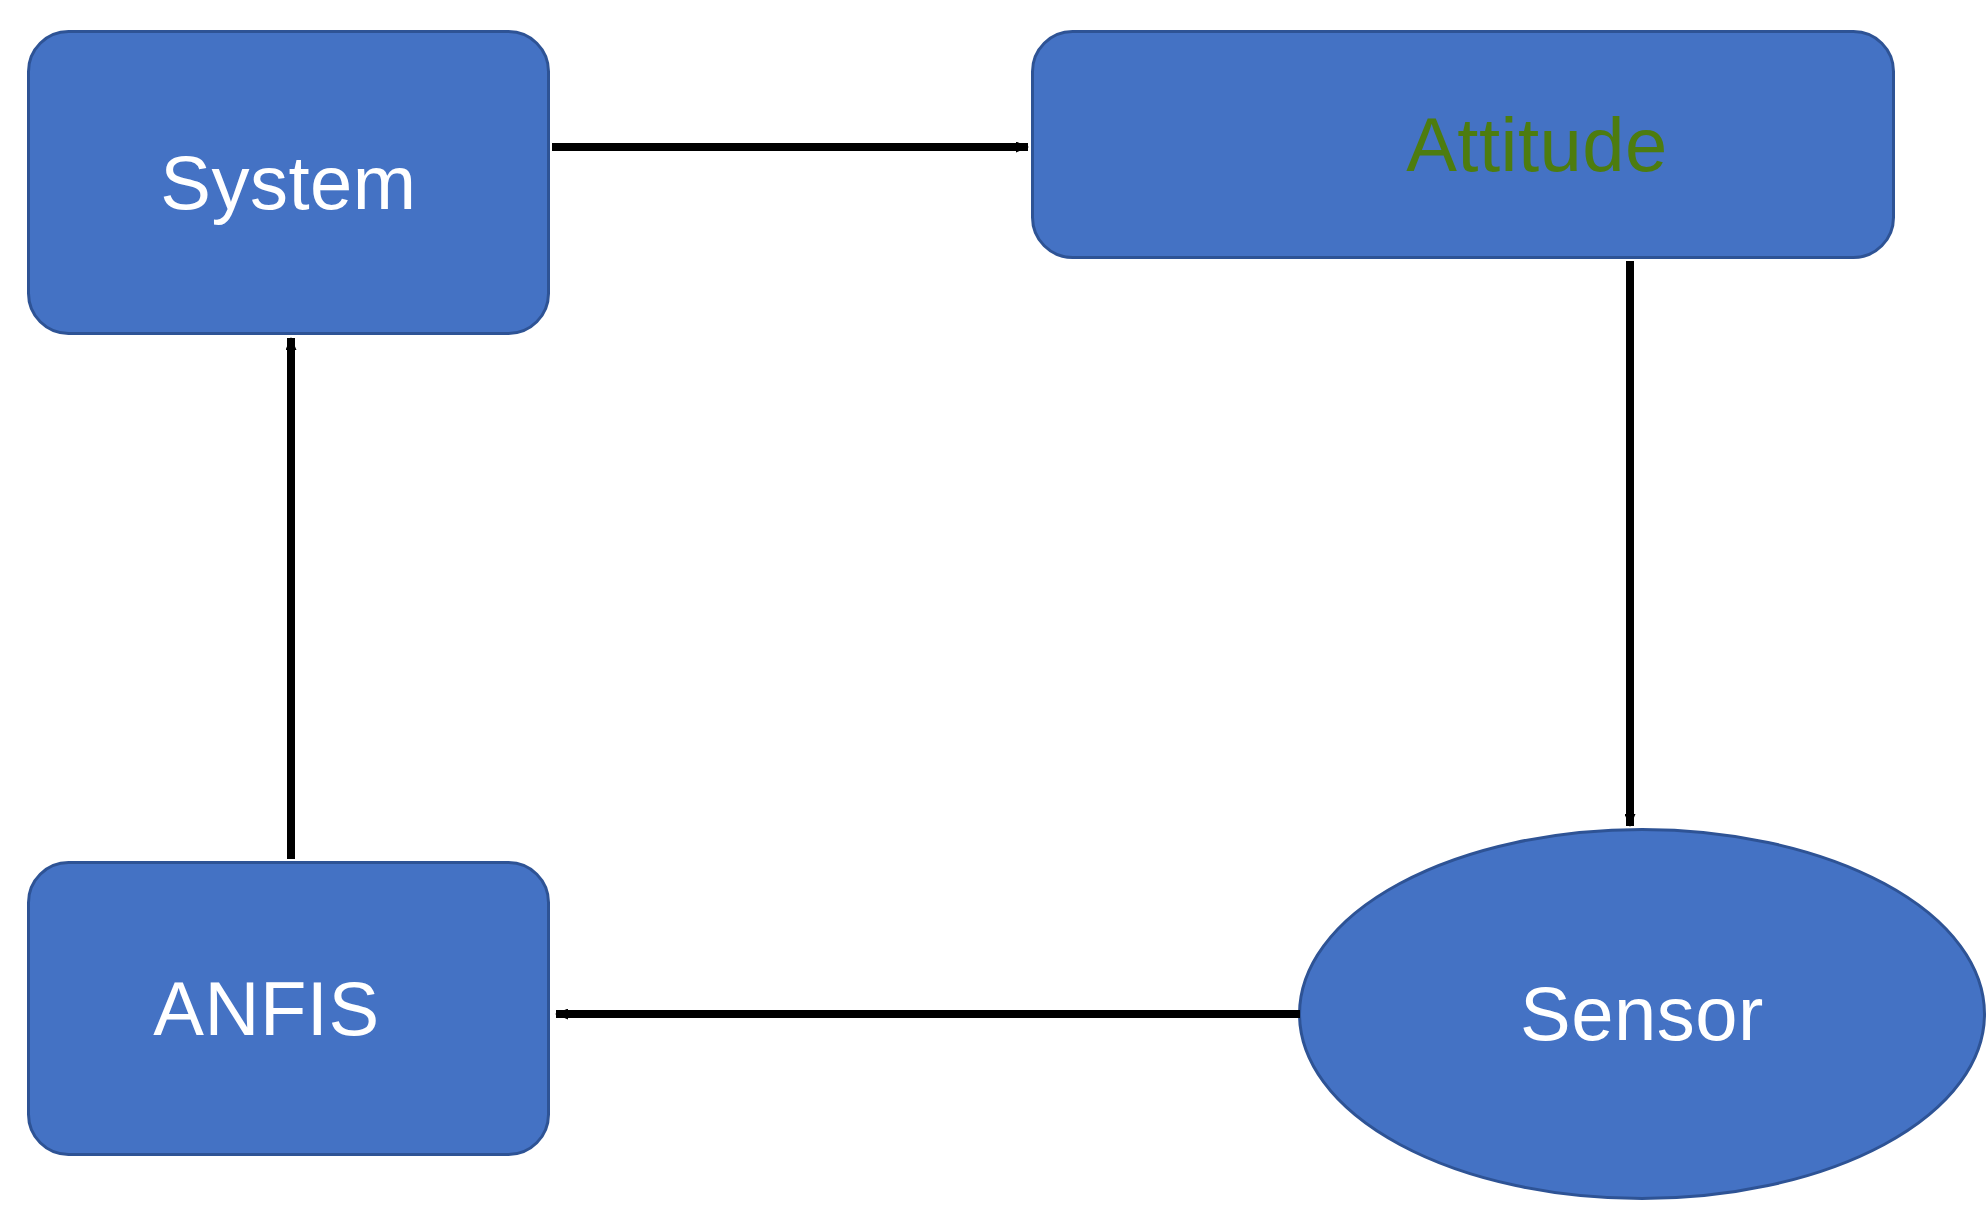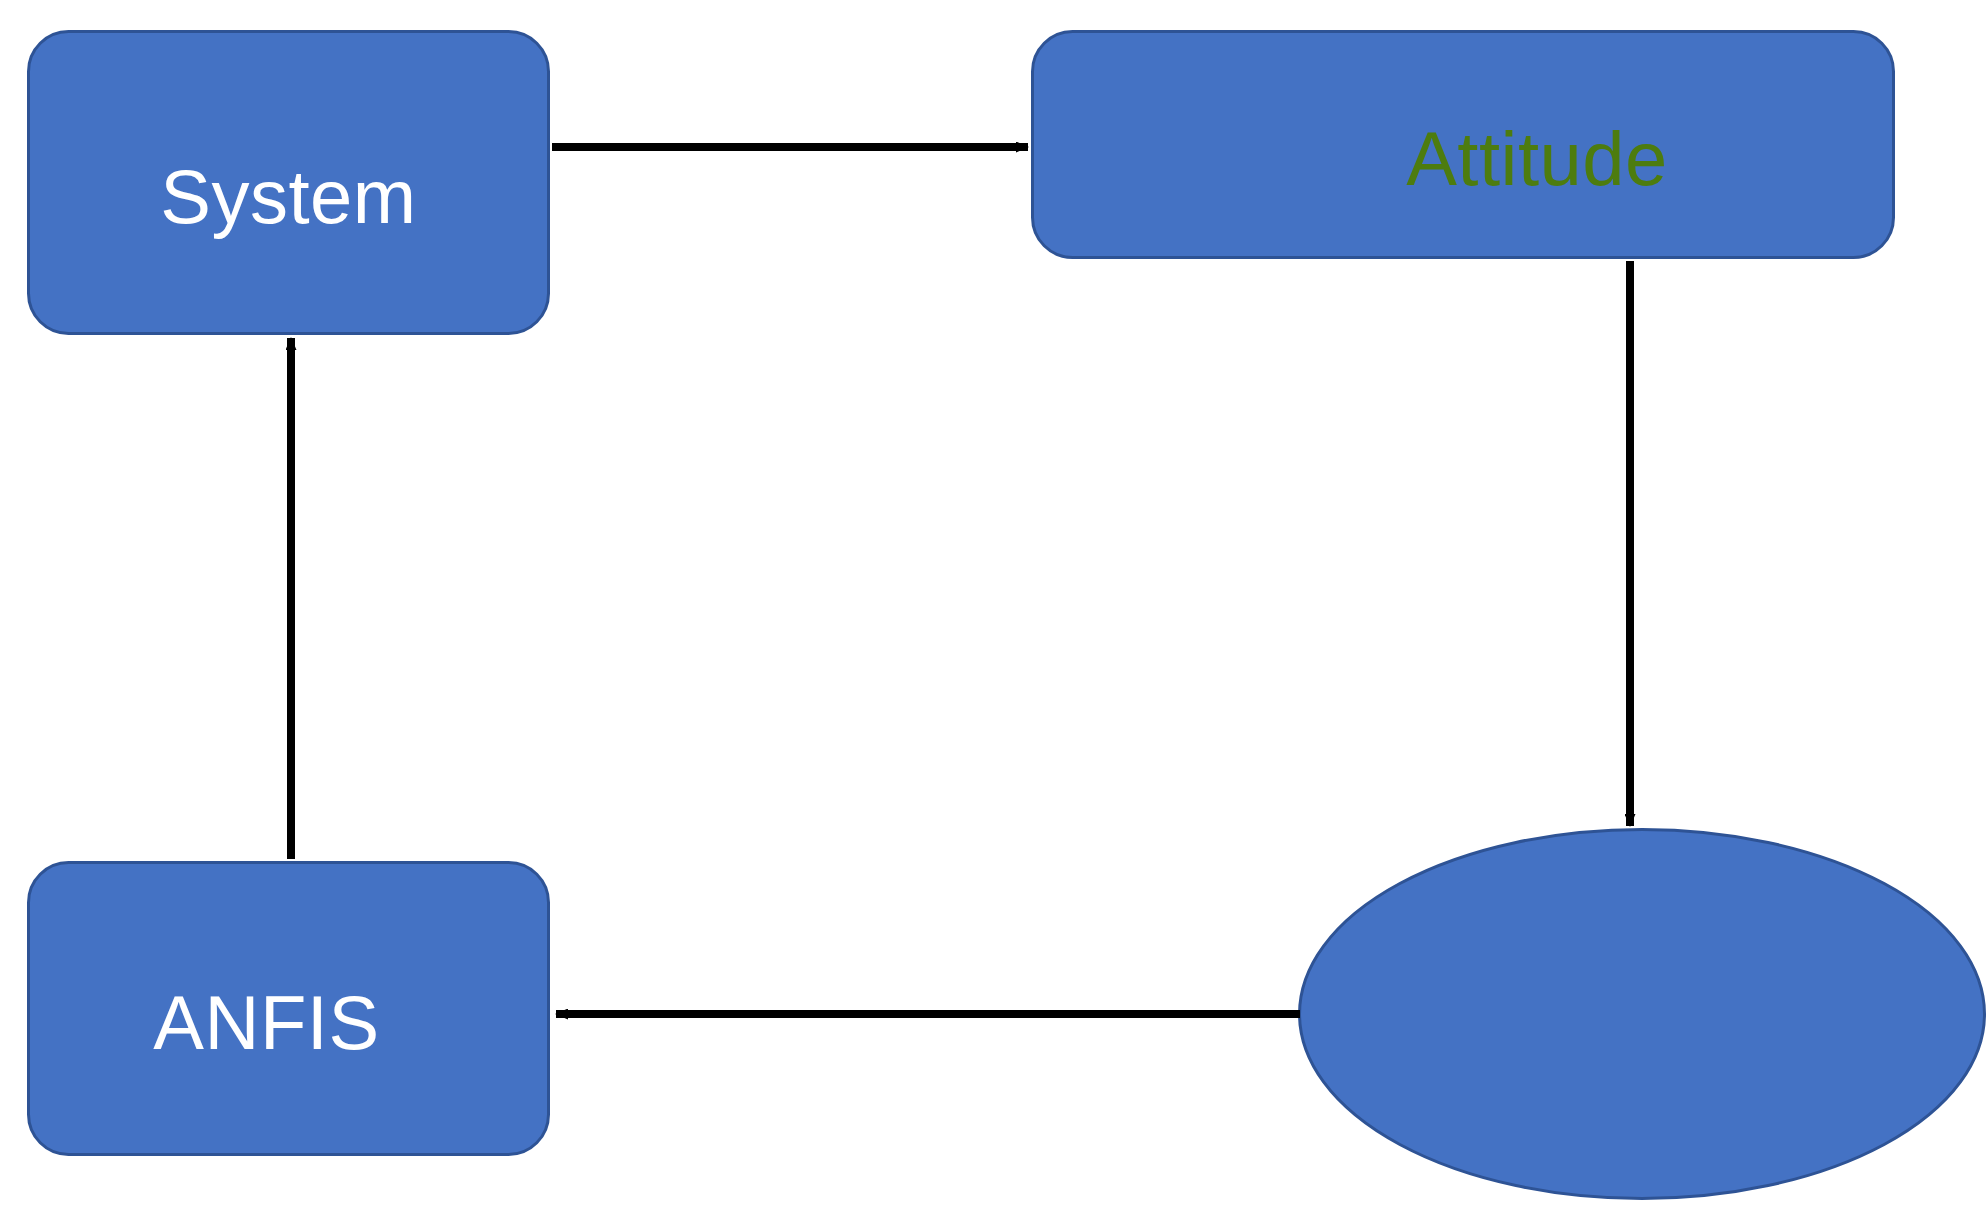--- a/index.html
+++ b/index.html
@@ -32,21 +32,20 @@
     justify-content: center;
     color: #ffffff;
     font-family: "Liberation Sans", sans-serif;
     font-weight: 400;
     font-size: 76px;
     line-height: 1;
     letter-spacing: 0.5px;
     white-space: nowrap;
     pointer-events: none;
     text-align: left;
-    margin-top: 14px;
   }
   
   #label-system   { left: 27px;   top: 30px;   width: 523px; height: 305px; }
   #label-attitude { left: 1031px; top: 30px;   width: 864px; height: 229px; }
   #label-anfis    { left: 27px;   top: 861px;  width: 523px; height: 295px; }
   #label-sensor   { left: 1298px; top: 828px;  width: 688px; height: 372px; }
 </style>
 </head>
 <body>
 
@@ -84,14 +83,15 @@
 
     <line x1="291" y1="859" x2="291" y2="338" stroke="#000000" stroke-width="8" marker-end="url(#arrow-up)"></line>
   </svg>
 
   <div class="node-label" id="label-system" style="color: rgb(255, 255, 255); left: 27px; top: 30px; width: 523px; height: 305px;">System</div>
 
   <div class="node-label" id="label-attitude" style="color: #4d7c0f; left: 1031px; top: 30px; width: 1012px; height: 229px; border-radius: 8px;">Attitude</div>
 
   <div class="node-label" id="label-anfis" style="color: rgb(255, 255, 255); left: 27px; top: 861px; width: 479px; height: 295px;">ANFIS</div>
 
+  <div class="node-label" id="label-sensor" style="color: rgb(255, 255, 255); left: 1298px; top: 828px; width: 688px; height: 372px;">Sensor</div>
 
 </div>
 
 </body></html>

